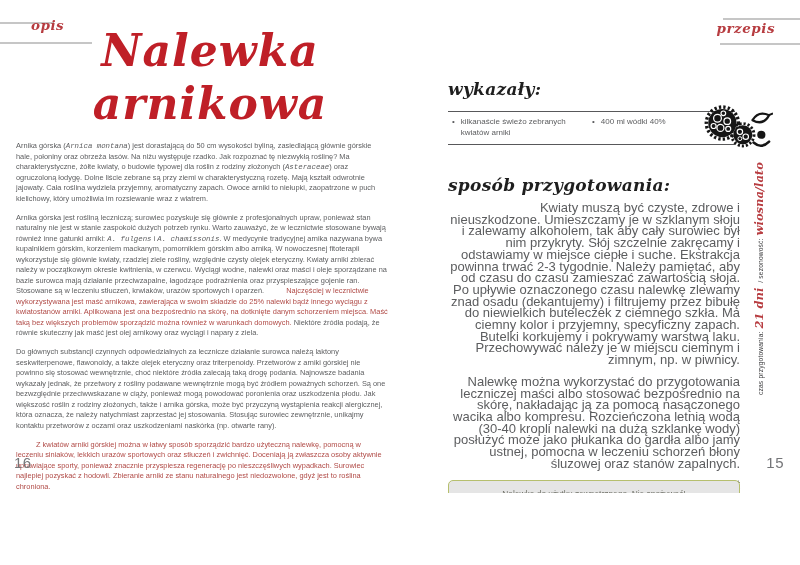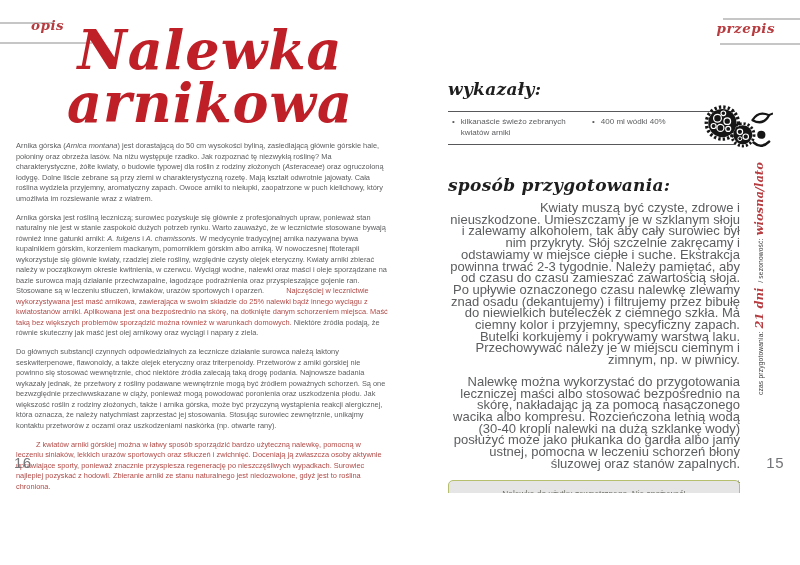--- a/index.html
+++ b/index.html
@@ -18,27 +18,27 @@
   .rule-l-top    { left:0; top:22px;  width:54px; }
   .rule-l-bottom { left:0; top:42px;  width:92px; }
   .rule-r-top    { right:0; top:18px; width:77px; }
   .rule-r-bottom { right:0; top:43px; width:80px; }
   .tab-label { position:absolute; font-size:13.5px; color:#b73c40; letter-spacing:0.5px; }
   .tab-left  { left:31px;  top:17px; }
   .tab-right { right:25px; top:20px; }
 
   
   .title { position:absolute; left:30px; top:24px; width:360px; text-align:center;
-           color:#bf1f27; font-size:54px; line-height:53px; letter-spacing:1px; }
+           color:#bf1f27; font-size:44px; line-height:53px; letter-spacing:1px; }
 
   .left-body { position:absolute; left:16px; top:141px; width:373px; }
   .left-body p { font-size:7.4px; line-height:10.5px; color:#5c5d5f;
                  margin-bottom:8.5px; }
   .left-body .red { color:#b04a46;margin-left:20px; }
-  .left-body .it  { font-style:italic; }
+  .left-body .it  { font-style:italic;font-family:Liberation Mono, monospace; }
 
   .page-number { position:absolute; font-size:15px; color:#747578;
                  letter-spacing:0.5px; bottom:22px; }
   .pn-left  { left:14px; }
   .pn-right { right:16px; }
 
   
   .section-heading { position:absolute; left:448px; font-size:17px; color:#1e1e1e;
                      letter-spacing:0.3px; }
   .h-ingredients { top:79px; }

